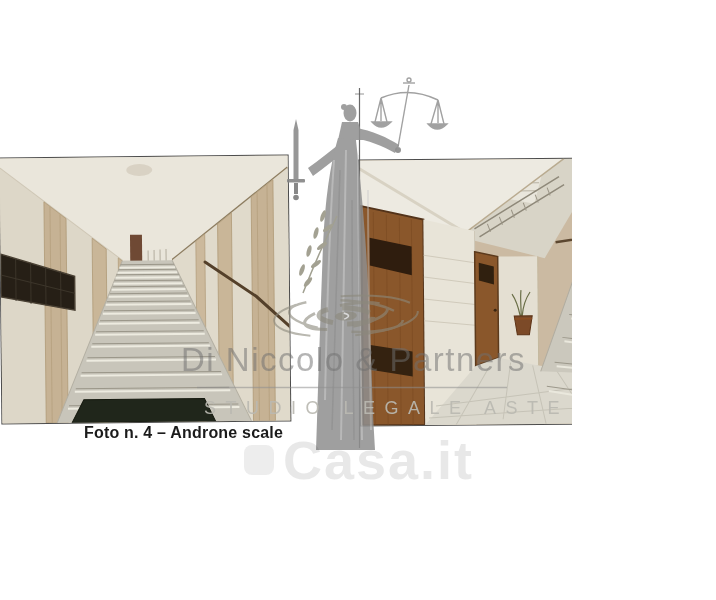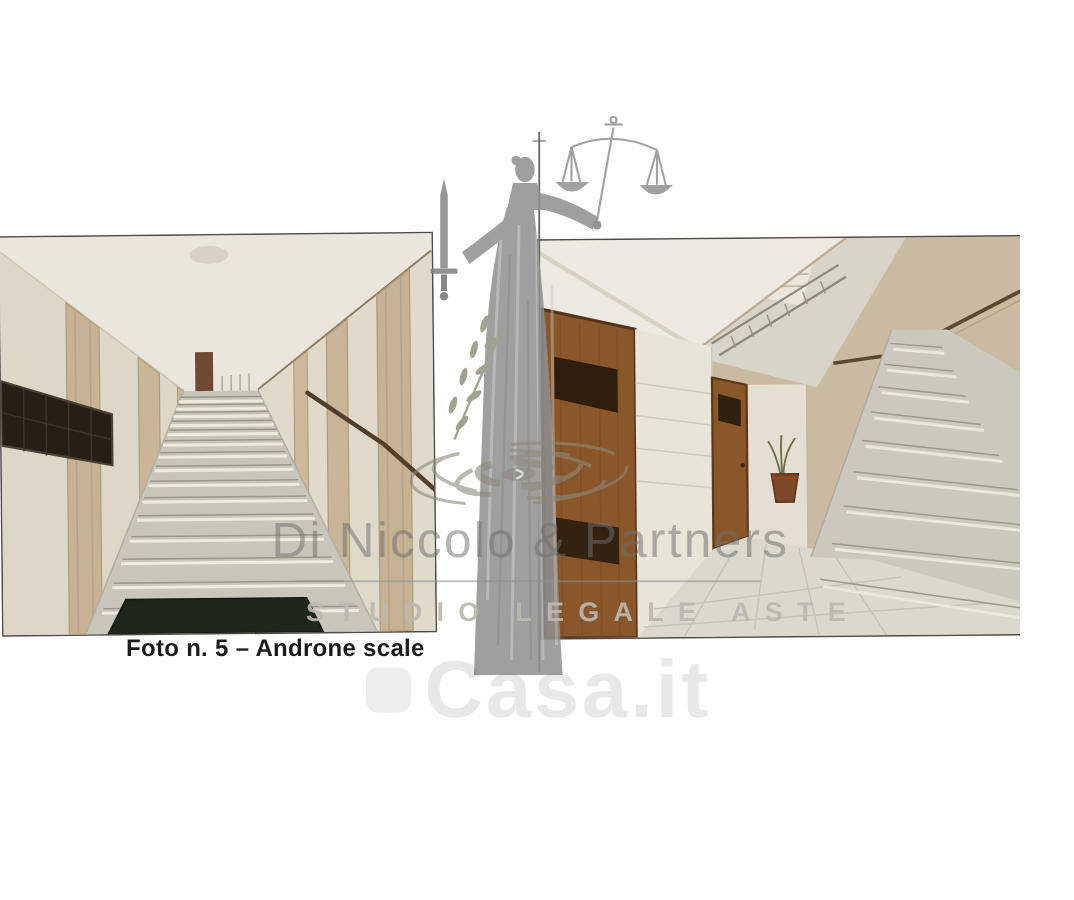--- a/index.html
+++ b/index.html
@@ -1,25 +1,25 @@
 <!DOCTYPE html>
 <html><head>
 <meta charset="utf-8">
 <style>
   html,body{margin:0;padding:0;background:#ffffff;}
-  .canvas{position:relative;width:680px;height:600px;background:#ffffff;overflow:hidden;
+  .canvas{position:relative;width:572px;height:600px;background:#ffffff;overflow:hidden;
           font-family:"Liberation Sans",sans-serif;}
   .photo{position:absolute;margin:0;z-index:1;box-shadow:0 0 0 1px rgba(45,45,45,0.85);background:#d8d2c4;}
   .photo svg{display:block;width:100%;height:100%;}
   .photo-left{left:1px;top:157px;width:288px;height:265px;transform:rotate(-0.6deg);}
   .photo-right{left:360px;top:159px;width:342px;height:265px;transform:rotate(-0.5deg);}
   .overlay{position:absolute;left:0;top:0;width:716px;height:600px;z-index:5;pointer-events:none;}
   .wm-firm{position:absolute;left:181px;top:341px;z-index:6;font-size:33px;font-weight:400;
            letter-spacing:1.5px;color:rgba(112,112,112,0.52);white-space:nowrap;}
-  .wm-caps{position:absolute;z-index:6;font-size:18px;font-weight:700;letter-spacing:9.5px;
+  .wm-caps{position:absolute;z-index:6;font-size:18px;font-weight:400;letter-spacing:9.5px;
            color:rgba(186,184,177,0.92);white-space:nowrap;}
   .wm-caps-1{left:204px;top:398px;}
   .wm-caps-2{left:261px;top:421px;}
   .caption{position:absolute;z-index:6;font-size:16px;font-weight:600;color:#1b1b1b;
            letter-spacing:0.2px;white-space:nowrap;}
   .caption-left{left:84px;top:424px;}
   .caption-right{left:454px;top:425px;}
   .wm-casa{position:absolute;left:244px;top:429px;z-index:6;display:flex;align-items:center;gap:9px;
            font-size:54px;font-weight:bold;letter-spacing:2px;color:rgba(80,80,80,0.13);white-space:nowrap;}
   .casa-glyph{display:inline-block;width:30px;height:30px;border-radius:8px;background:rgba(80,80,80,0.10);}
@@ -185,20 +185,20 @@
       <ellipse rx="11" ry="4.5" fill="#8c897c" stroke="none"></ellipse>
       <path d="M-2,-3 Q7,0 -2,3" stroke="#ffffff" stroke-width="1.6"></path>
     </g>
 
     <line x1="197" y1="387.5" x2="507" y2="387.5" stroke="#8f8f8f" stroke-width="1.3" opacity="0.55"></line>
   </svg>
 
   <div class="wm-firm">Di Niccolo &amp; Partners</div>
   <div class="wm-caps wm-caps-1">STUDIO LEGALE ASTE</div>
 
-  <div class="caption caption-left">Foto n. 5 – Androne scale</div>
+  <div class="caption caption-left">Foto n. 4 – Androne scale</div>
 
   <div class="wm-casa">
     <span class="casa-glyph"></span>
     <span>Casa.it</span>
   </div>
 
 </div>
 
 </body></html>

